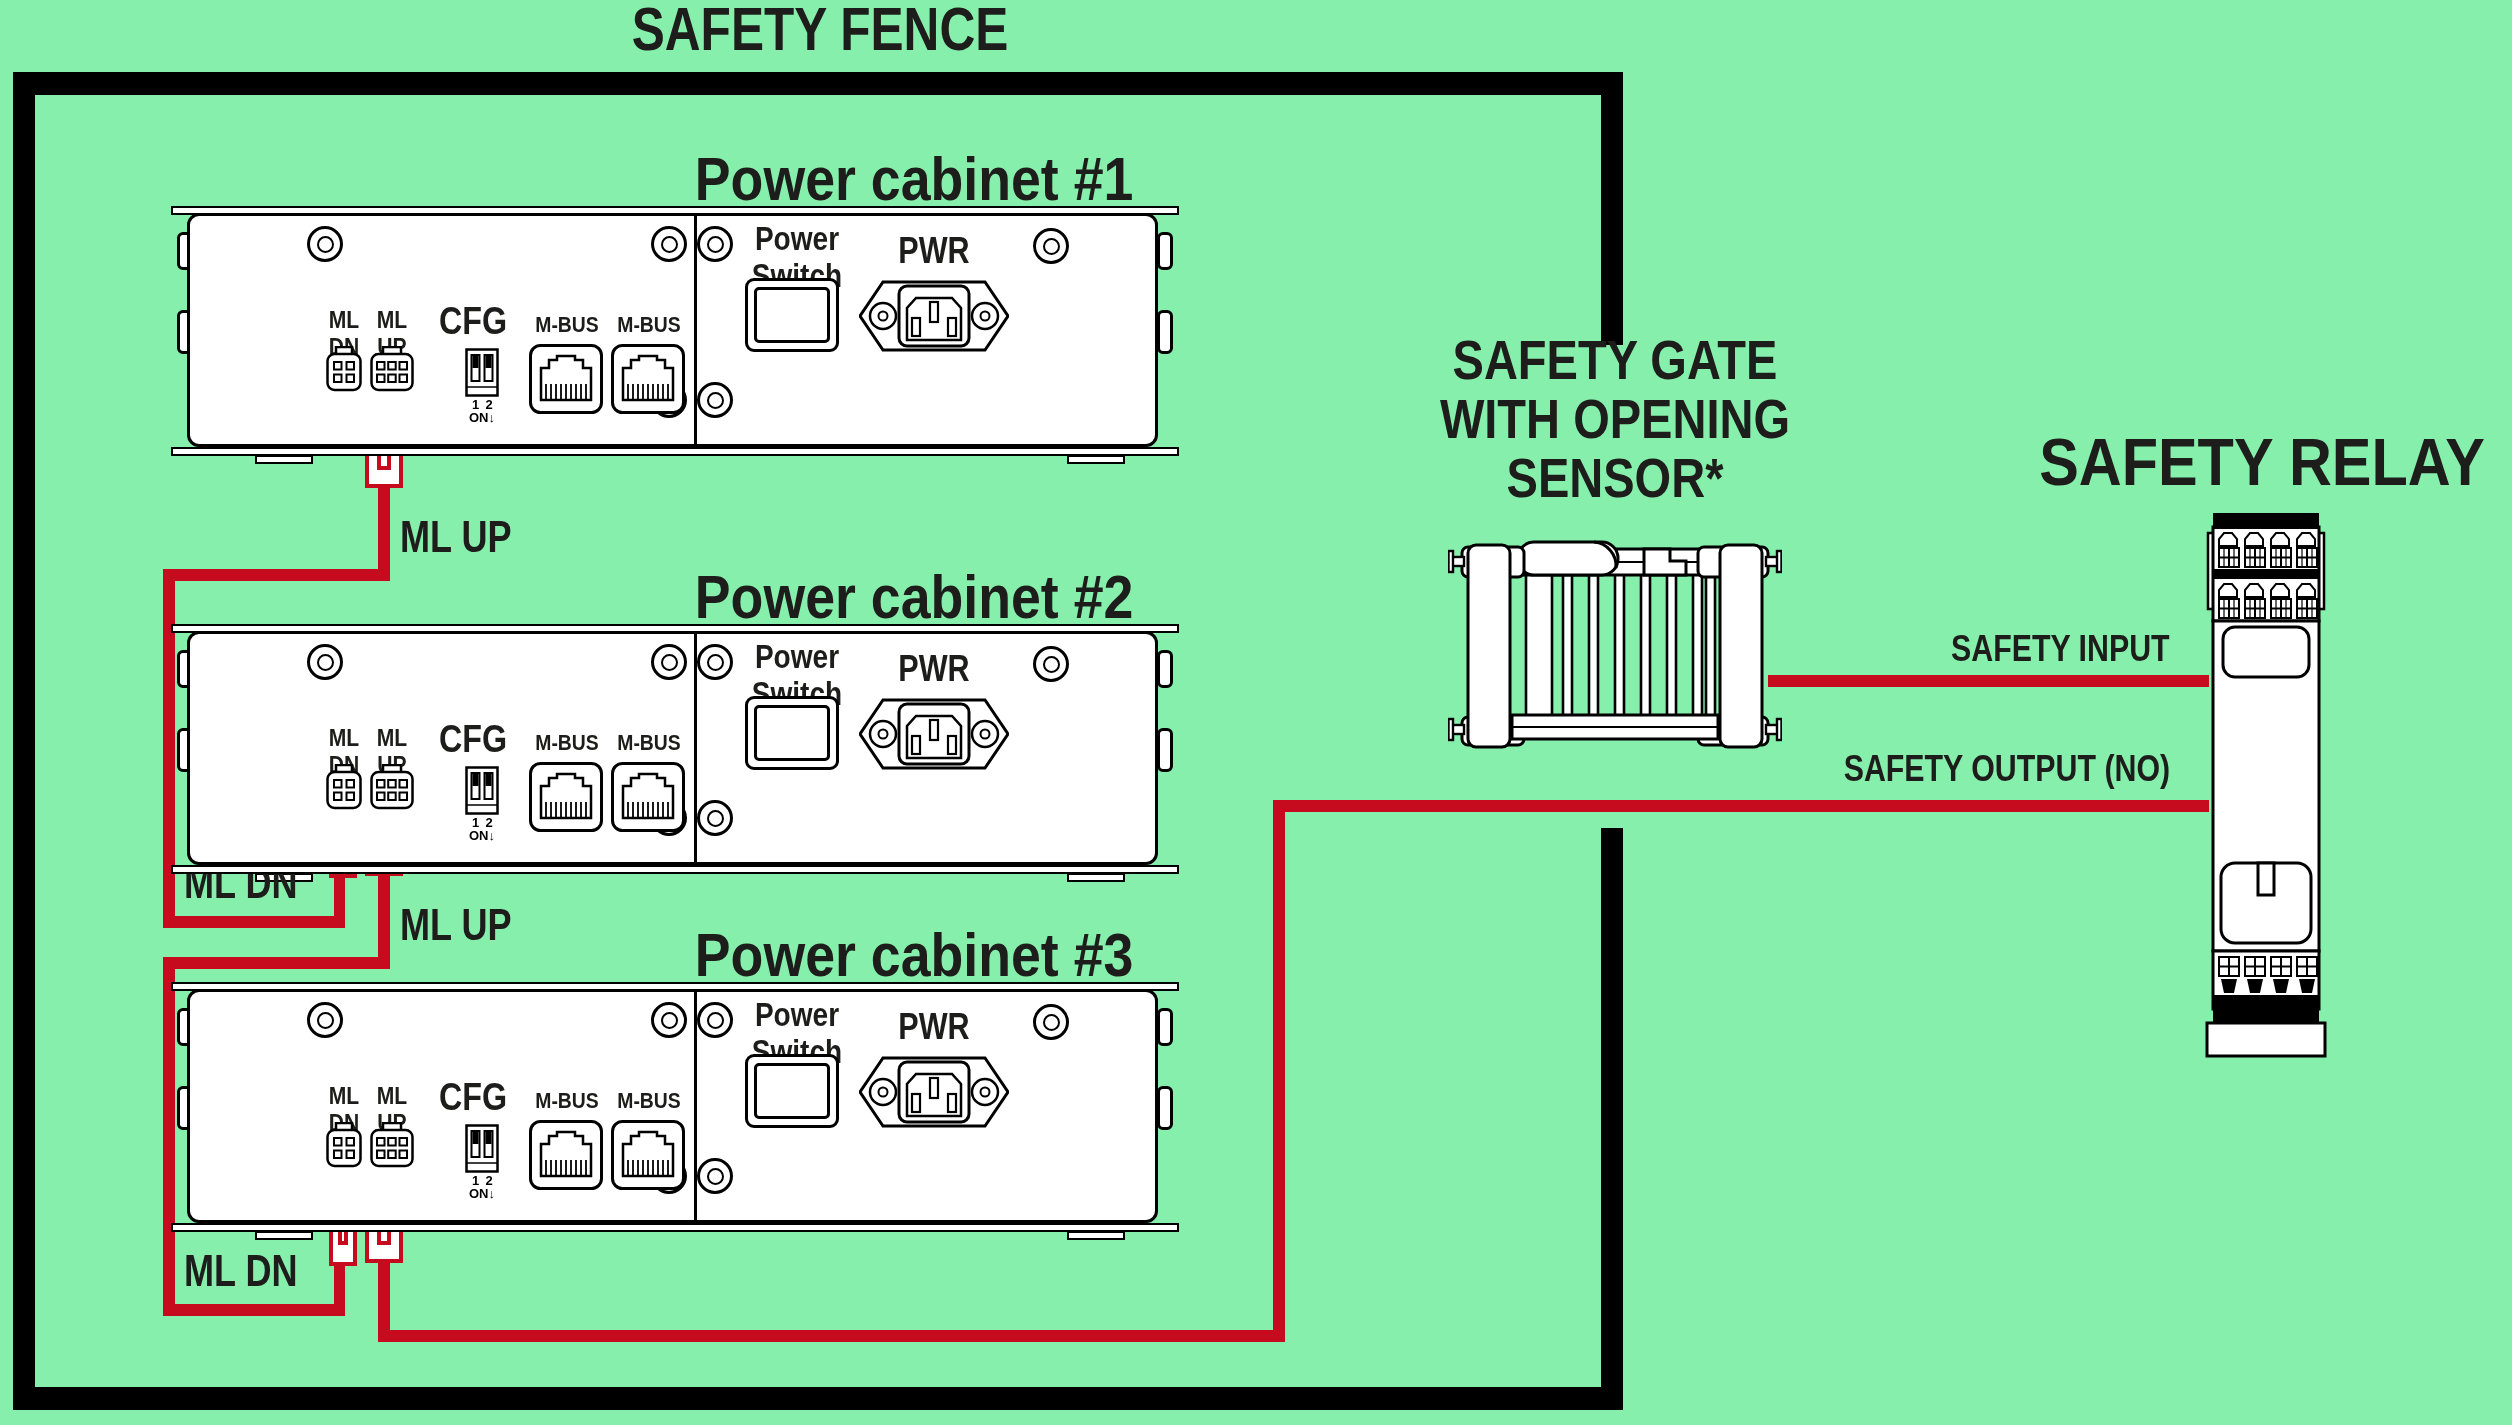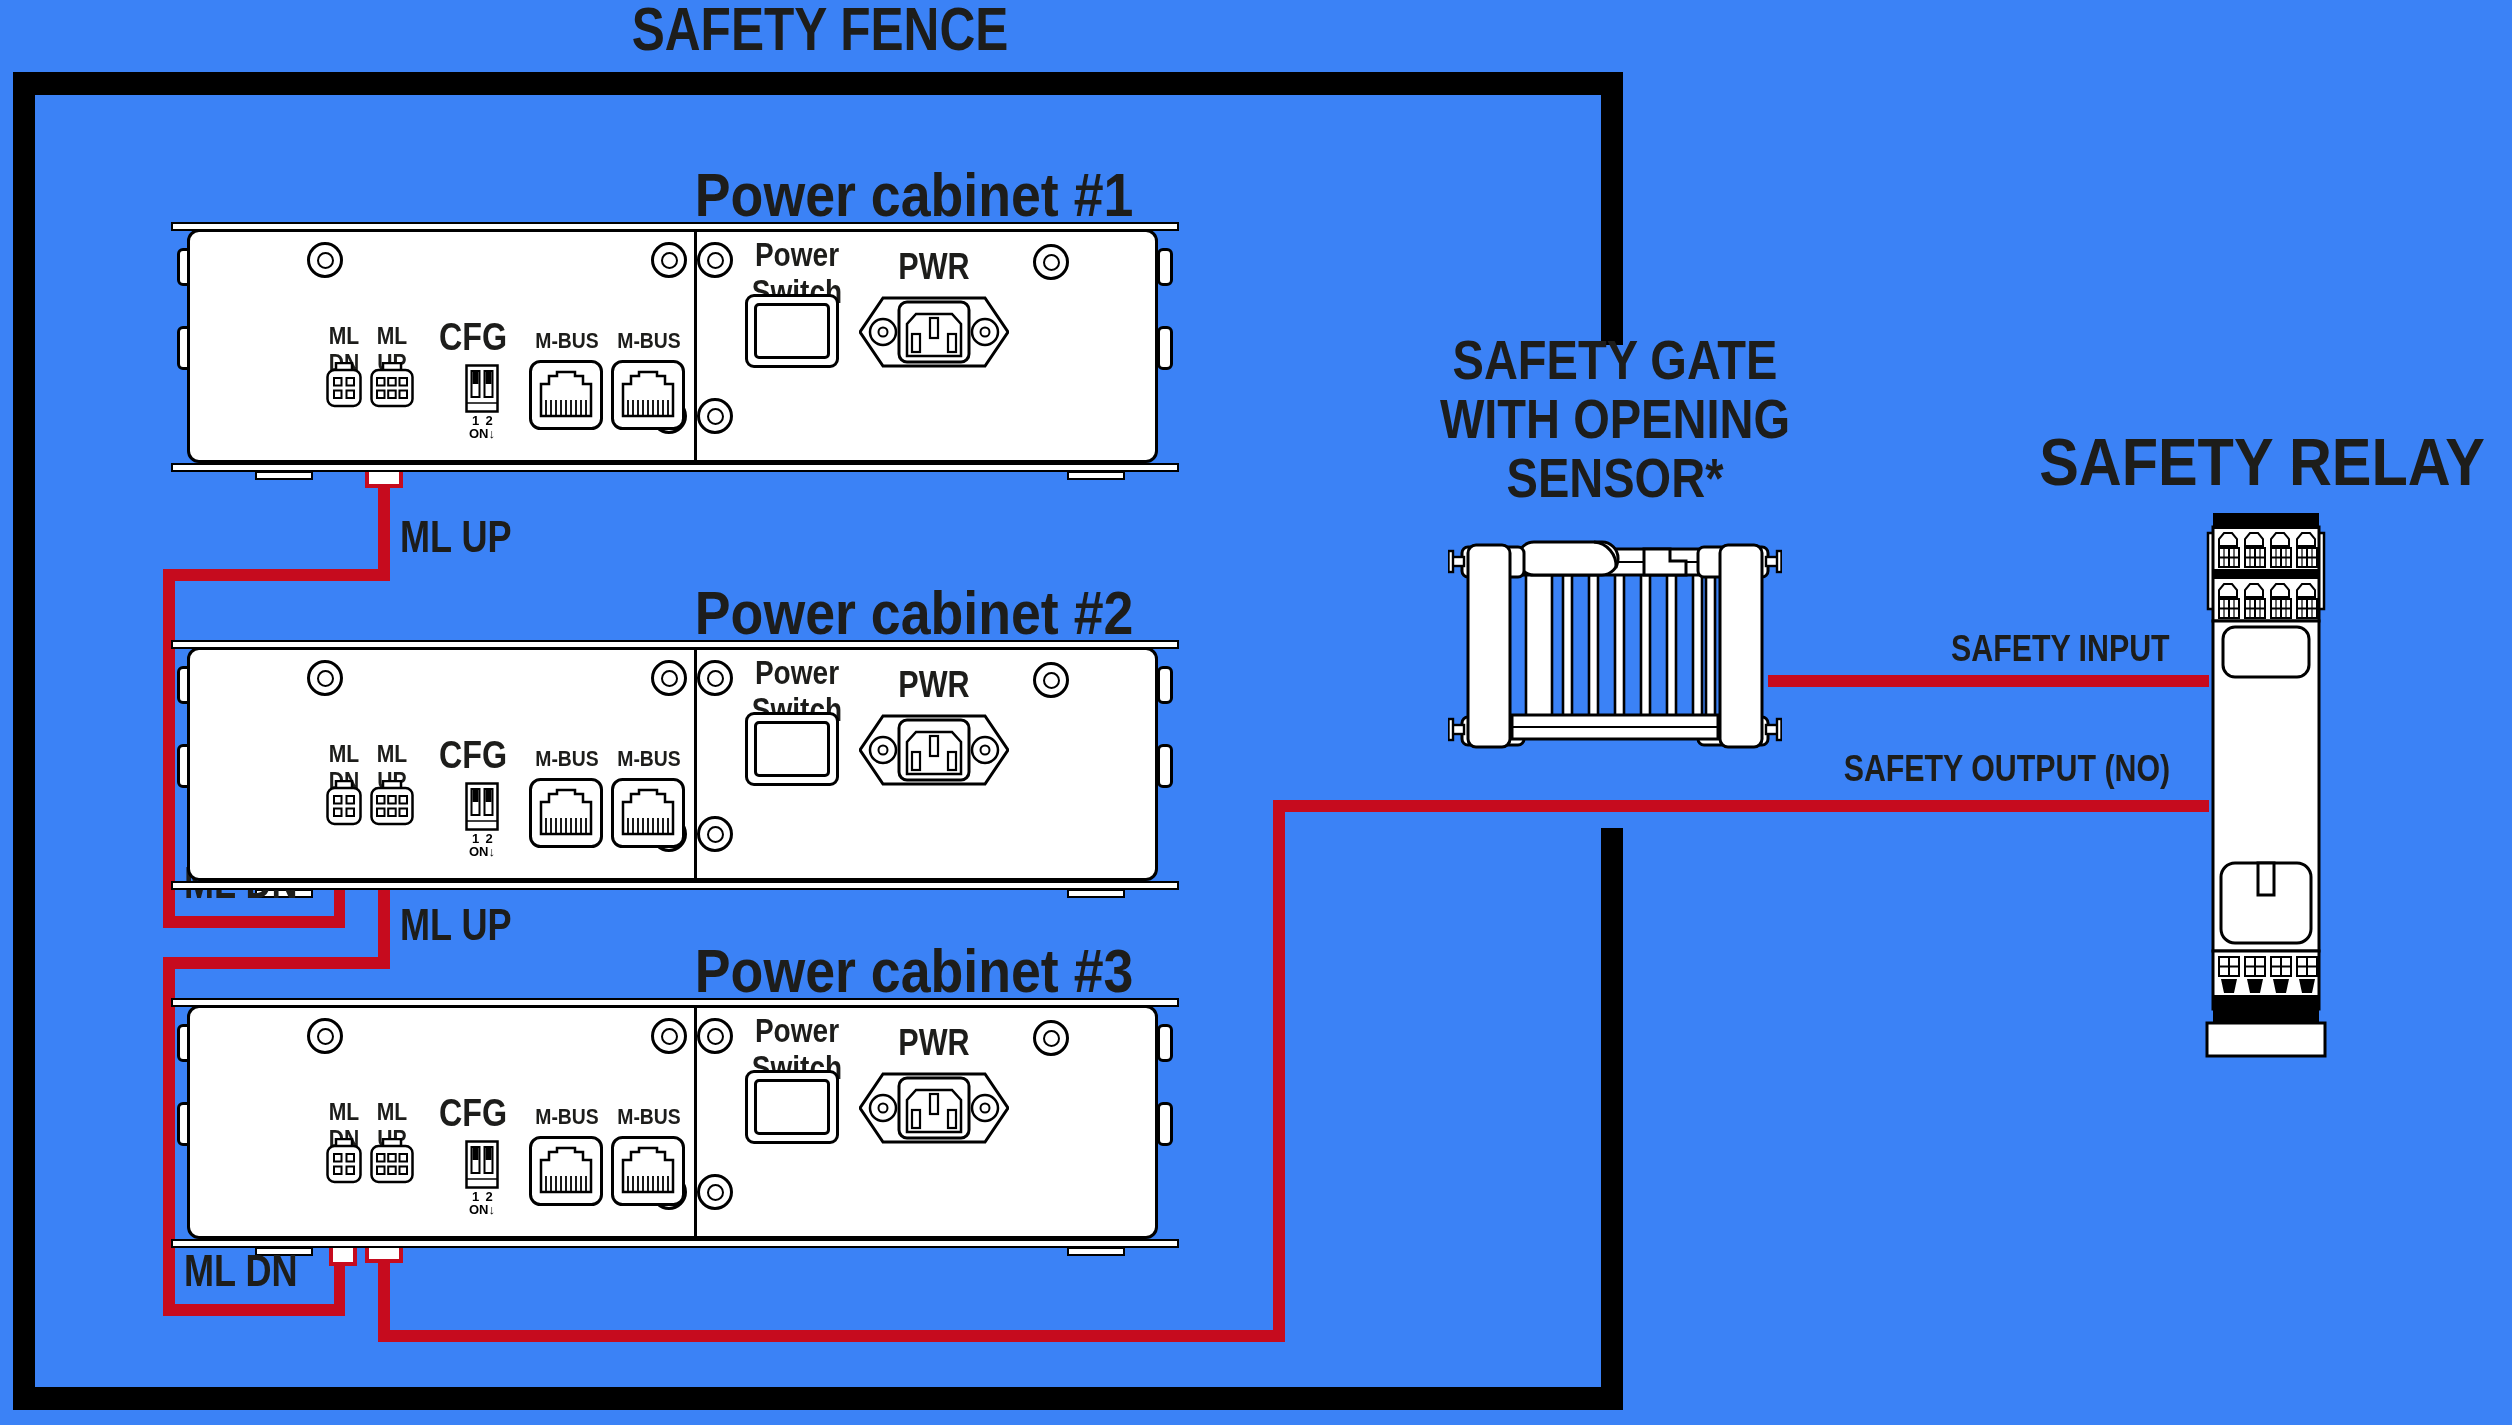--- a/index.html
+++ b/index.html
@@ -1,16 +1,16 @@
 <!DOCTYPE html>
 <html><head>
 <meta charset="utf-8">
 <style>
   html,body{margin:0;padding:0;background:#fff;}
-  .canvas{position:relative;width:2512px;height:1425px;background:#3b82f6;overflow:hidden;
+  .canvas{position:relative;width:2512px;height:1425px;background:#86efac;overflow:hidden;
           font-family:"Liberation Sans", sans-serif;color:#1d1d1b;}
   .abs{position:absolute;}
   .nowrap{white-space:nowrap;}
   .condc{transform:scaleX(.8);transform-origin:50% 0;}
   .condr{transform:scaleX(.82);transform-origin:100% 0;}
 
   
   .fence-bar{position:absolute;background:#000;}
   #f-top{left:13px;top:72px;width:1610px;height:23px;}
   #f-left{left:13px;top:72px;width:22px;height:1338px;}
@@ -19,21 +19,21 @@
   #f-right-b{left:1601px;top:828px;width:22px;height:582px;}
   #fence-title{left:520px;top:0px;width:600px;text-align:center;font-size:62px;line-height:58px;font-weight:bold;}
 
   
   #gate-title{left:1280px;top:330px;width:670px;text-align:center;font-size:56px;line-height:59px;font-weight:bold;transform:scaleX(.84);transform-origin:50% 0;}
   #relay-title{left:2012px;top:424px;width:500px;text-align:center;font-size:66px;font-weight:bold;transform:scaleX(.9);transform-origin:50% 0;}
   #lbl-input{right:342px;top:628px;font-size:37px;font-weight:bold;}
   #lbl-output{right:342px;top:748px;font-size:37px;font-weight:bold;}
 
   
-  .cabinet{position:absolute;width:1008px;height:262px;margin-top:16px;}
+  .cabinet{position:absolute;width:1008px;height:262px;}
   .cab-title{position:absolute;right:46px;top:-62px;font-size:61px;font-weight:bold;color:#1d1d1b;white-space:nowrap;transform:scaleX(.88);transform-origin:100% 50%;}
   .rail{position:absolute;left:0;width:1008px;height:9px;border:2px solid #000;background:#fff;box-sizing:border-box;z-index:1;}
   .rail.top{top:0;} .rail.bot{top:241px;}
   .side-tab{position:absolute;width:16px;height:38px;border:3px solid #000;border-radius:6px;background:#fff;box-sizing:border-box;z-index:0;}
   .tl1{left:6px;top:26px;} .tl2{left:6px;top:104px;height:44px;}
   .tr1{left:986px;top:26px;} .tr2{left:986px;top:104px;height:44px;}
   .cab-body{position:absolute;left:16px;top:7px;width:971px;height:234px;background:#fff;border:3px solid #000;border-radius:12px;box-sizing:border-box;z-index:1;}
   .divider{position:absolute;left:523px;top:9px;width:3px;height:230px;background:#000;z-index:2;}
   .foot{position:absolute;top:249px;width:58px;height:9px;border:2px solid #000;background:#fff;box-sizing:border-box;}
   .foot.l{left:84px;} .foot.r{left:896px;}

